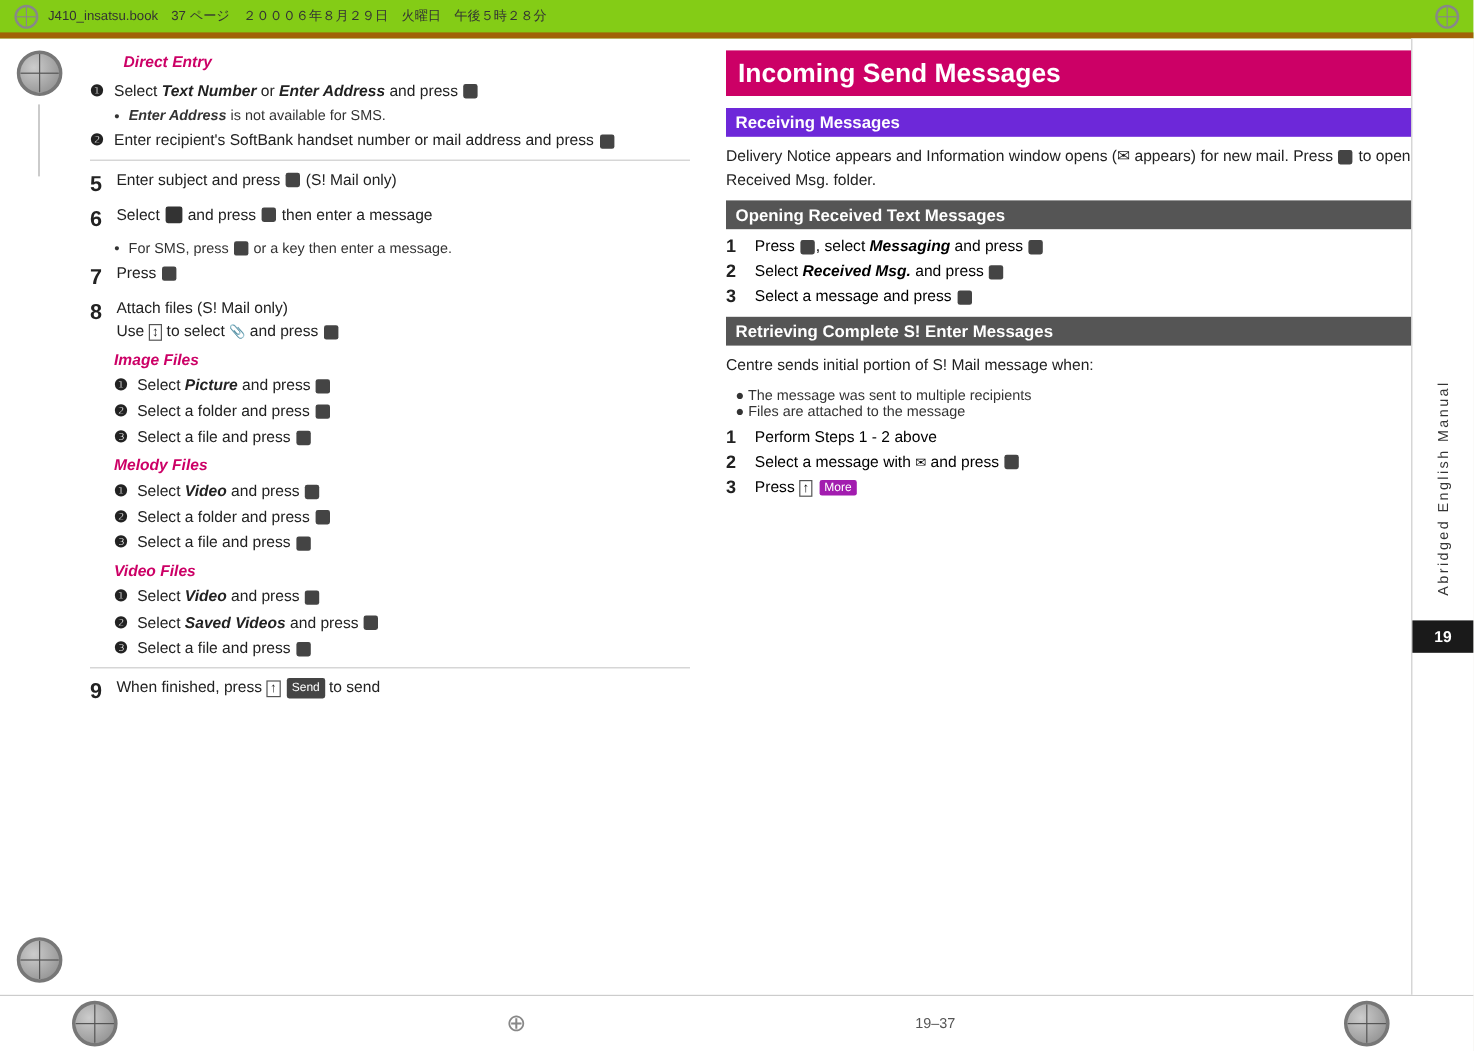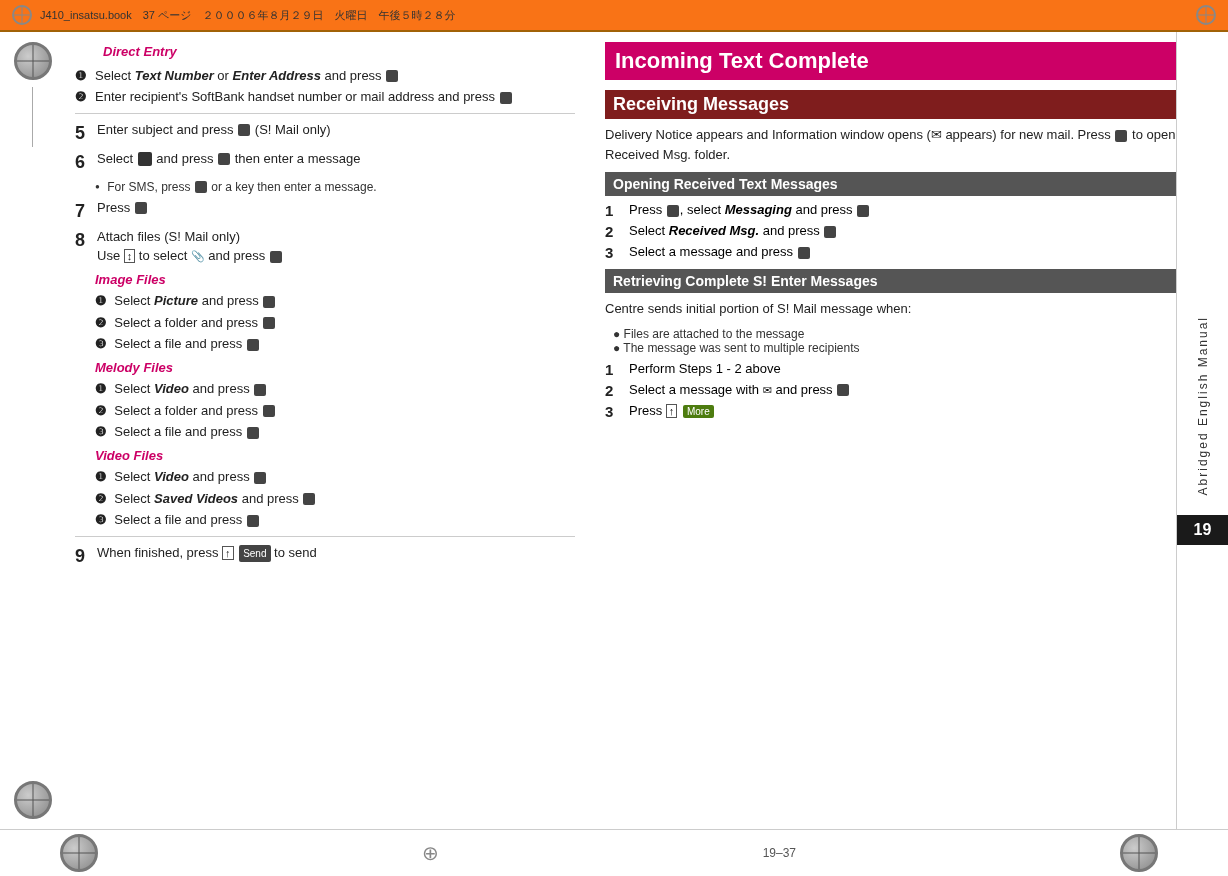--- a/index.html
+++ b/index.html
@@ -17,22 +17,22 @@
       width: 1228px;
       height: 876px;
       background: #fff;
       position: relative;
       display: flex;
       flex-direction: column;
     }
 
     
     .top-bar {
-      background: #f97316;
-      border-bottom: 2px solid #a16207;
+      background: #84cc16;
+      border-bottom: 5px solid #a16207;
       padding: 4px 12px;
       font-size: 11px;
       color: #333;
       display: flex;
       align-items: center;
       gap: 8px;
       height: 32px;
     }
 
     
@@ -206,21 +206,21 @@
       display: flex;
       align-items: flex-start;
       gap: 2px;
       font-size: 13px;
       margin-bottom: 2px;
     }
 
     
     .more-label {
       display: inline-block;
-      background: #4d7c0f;
+      background: #a21caf;
       color: #fff;
       font-size: 10px;
       padding: 1px 4px;
       border-radius: 2px;
       vertical-align: middle;
       margin-left: 2px;
     }
 
     .send-label {
       display: inline-block;
@@ -277,20 +277,23 @@
     </div>
 
     <div class="left-col" style="padding-left:10px;padding-right:10px;flex:0 0 520px;">
 
       <div class="section-title-italic" style="margin-top:10px;margin-left:28px;">Direct Entry</div>
 
       <div class="step-main">
         <span class="num-badge">❶</span>
         <span>Select <span class="italic-bold">Text Number</span> or <span class="italic-bold">Enter Address</span> and press <span class="btn-icon-small"></span></span>
       </div>
+      <div class="bullet-item">
+        <span class="italic-bold">Enter Address</span> is not available for SMS.
+      </div>
 
       <div class="step-main">
         <span class="num-badge">❷</span>
         <span>Enter recipient's SoftBank handset number or mail address and press <span class="btn-icon-small"></span></span>
       </div>
 
       <hr class="h-divider">
 
       <div class="step-main">
         <span class="num-badge-large" style="font-size:18px;font-weight:bold;">5</span>
@@ -367,23 +370,23 @@
 
       <div class="step-main">
         <span class="num-badge-large" style="font-size:18px;font-weight:bold;">9</span>
         <span>When finished, press <span style="font-size:11px;border:1px solid #555;padding:0 2px;">↑</span> <span class="send-label">Send</span> to send</span>
       </div>
 
     </div>
 
     <div class="right-col" style="padding-top:10px;">
 
-      <div class="section-header-main" style="font-size:22px;font-weight:bold;background:#cc0066;color:#fff;padding:6px 10px;margin-bottom:10px;">Incoming Text Complete</div>
-
-      <div class="section-header-sub" style="background:#7f1d1d;color:#fff;font-size:18px;font-weight:bold;padding:4px 8px;margin-bottom:6px;">Receiving Messages</div>
+      <div class="section-header-main" style="font-size:22px;font-weight:bold;background:#cc0066;color:#fff;padding:6px 10px;margin-bottom:10px;">Incoming Send Messages</div>
+
+      <div class="section-header-sub" style="background:#6d28d9;color:#fff;font-size:14px;font-weight:bold;padding:4px 8px;margin-bottom:6px;">Receiving Messages</div>
       <div class="section-body">
         Delivery Notice appears and Information window opens (✉ appears) for new mail. Press <span class="btn-icon-small"></span> to open Received Msg. folder.
       </div>
 
       <div class="section-header-sub" style="background:#555;color:#fff;font-size:14px;font-weight:bold;padding:4px 8px;margin-bottom:6px;">Opening Received Text Messages</div>
 
       <div class="right-numbered">
         <span class="right-num">1</span>
         <span>Press <span class="btn-icon-small"></span>, select <span class="italic-bold">Messaging</span> and press <span class="btn-icon-small"></span></span>
       </div>
@@ -395,42 +398,42 @@
         <span class="right-num">3</span>
         <span>Select a message and press <span class="btn-icon-small"></span></span>
       </div>
 
       <div class="section-header-sub" style="background:#555;color:#fff;font-size:14px;font-weight:bold;padding:4px 8px;margin-top:8px;margin-bottom:6px;">Retrieving Complete S! Enter Messages</div>
 
       <div class="section-body">
         Centre sends initial portion of S! Mail message when:
       </div>
       <div style="padding-left:8px;font-size:12px;color:#333;margin-bottom:6px;">
+        <div>● The message was sent to multiple recipients</div>
         <div>● Files are attached to the message</div>
-        <div>● The message was sent to multiple recipients</div>
       </div>
 
       <div class="right-numbered">
         <span class="right-num">1</span>
         <span>Perform Steps 1 - 2 above</span>
       </div>
       <div class="right-numbered">
         <span class="right-num">2</span>
         <span>Select a message with <span style="font-size:11px;">✉</span> and press <span class="btn-icon-small"></span></span>
       </div>
       <div class="right-numbered">
         <span class="right-num">3</span>
         <span>Press <span style="font-size:11px;border:1px solid #555;padding:0 2px;">↑</span> <span class="more-label">More</span></span>
       </div>
 
     </div>
 
     <div class="sidebar-strip">
       <div class="sidebar-text" style="font-size:12px;color:#333;letter-spacing:2px;">Abridged English Manual</div>
-      <div class="page-number-box" style="position:static;margin-top:20px;padding:6px 8px;background:#1a1a1a;color:#fff;font-size:16px;font-weight:bold;text-align:center;width:100%;">19</div>
+      <div class="page-number-box" style="position:static;margin-top:20px;padding:6px 8px;background:#1a1a1a;color:#fff;font-size:13px;font-weight:bold;text-align:center;width:100%;">19</div>
     </div>
 
   </div>
 
   <div style="display:flex;align-items:center;justify-content:space-between;padding:4px 70px 4px 60px;border-top:1px solid #ccc;">
     <div style="width:38px;height:38px;border:3px solid #777;border-radius:50%;background:radial-gradient(circle at 35% 35%,#ccc,#888);position:relative;">
       <div style="position:absolute;top:50%;left:0;width:100%;height:1px;background:#555;transform:translateY(-50%);"></div>
       <div style="position:absolute;left:50%;top:0;height:100%;width:1px;background:#555;transform:translateX(-50%);"></div>
     </div>
 

